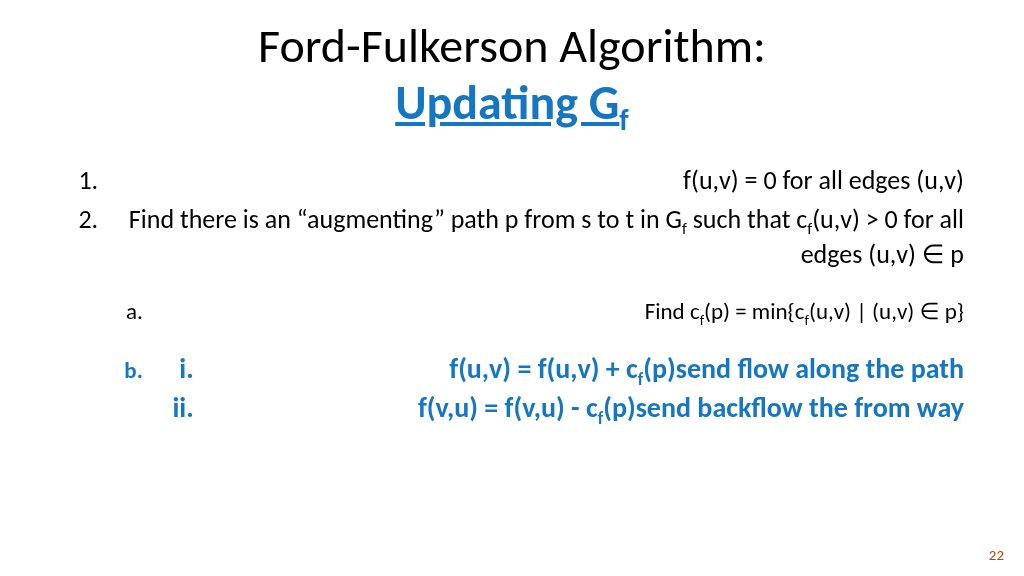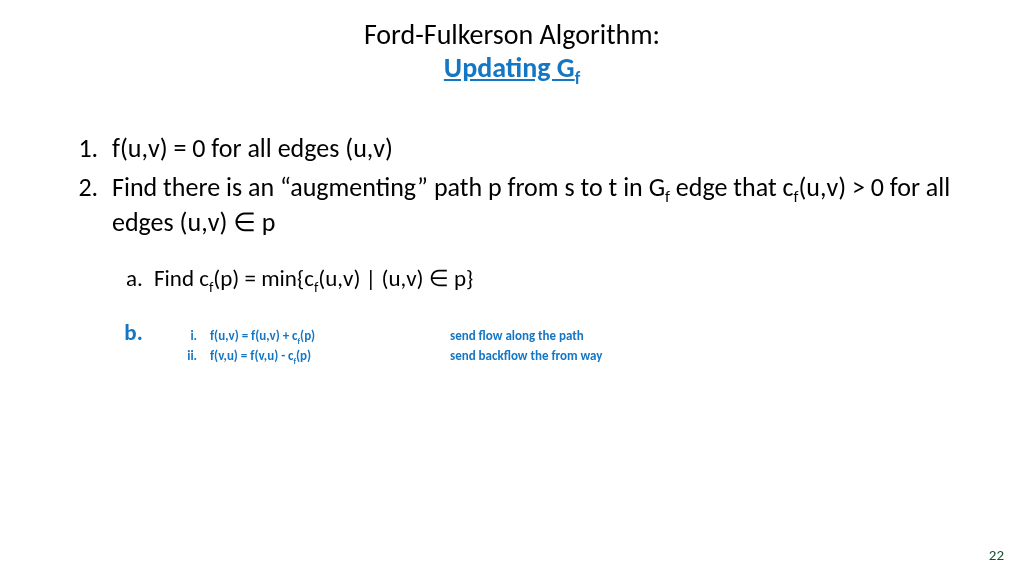--- a/index.html
+++ b/index.html
@@ -14,103 +14,104 @@
   }
   .slide {
     position: relative;
     width: 1024px;
     height: 576px;
     box-sizing: border-box;
     padding: 18px 60px 0 60px;
   }
   .title {
     text-align: center;
-    font-size: 28px;
+    font-size: 48px;
     line-height: 1.18;
     font-weight: 400;
-    margin-bottom: 47px;
+    margin-bottom: 32px;
   }
   .title .l2 {
     color: #1576c4;
     font-weight: 700;
     text-decoration: underline;
   }
   .sub {
     font-size: 0.62em;
     vertical-align: sub;
     line-height: 0;
   }
   .body {
     font-size: 26px;
     line-height: 1.35;
   }
   ol.lvl1 {
     list-style: decimal;
     margin: 0;
     padding-left: 44px;
+    text-align: right;
   }
   ol.lvl1 > li {
     padding-left: 8px;
     margin-bottom: 4px;
   }
   ol.lvl2 {
     list-style: lower-alpha;
     font-size: 23px;
     margin: 6px 0 0 0;
     padding-left: 36px;
   }
   ol.lvl2 > li {
     padding-left: 6px;
     margin-bottom: 2px;
     margin-top: 23px;
   }
   ol.lvl3 {
     list-style: lower-roman;
-    font-size: 13px;
+    font-size: 28px;
     font-weight: 700;
     color: #1576c4;
     margin: 2px 0 0 0;
     padding-left: 46px;
   }
   ol.lvl3 > li {
     padding-left: 10px;
     margin-bottom: 2px;
   }
   .blue-bold {
     color: #1576c4;
     font-weight: 700;
   }
   .col-eq { display:inline-block; width:240px; }
   .page-num {
     position: absolute;
     right: 20px;
     bottom: 12px;
     font-size: 15px;
-    color: #14532d;
+    color: #c2410c;
   }
 </style>
 </head>
 <body>
 
 <div class="slide">
 
   <div class="title">
     <span>Ford-Fulkerson Algorithm:</span><br>
     <span class="l2">
       <span>Updating G</span><span class="sub">f</span>
     </span>
   </div>
 
   <div class="body">
     <ol class="lvl1">
       <li>
         <span>f(u,v) = 0 for all edges (u,v)</span>
       </li>
       <li>
-        <span>Find there is an “augmenting” path p from s to t in G</span><span class="sub">f</span><span> edge that c</span><span class="sub">f</span><span>(u,v) &gt; 0 for all edges (u,v) ∈ p</span>
+        <span>Find there is an “augmenting” path p from s to t in G</span><span class="sub">f</span><span> such that c</span><span class="sub">f</span><span>(u,v) &gt; 0 for all edges (u,v) ∈ p</span>
         <ol class="lvl2">
           <li>
             <span>Find c</span><span class="sub">f</span><span>(p) = min{c</span><span class="sub">f</span><span>(u,v) | (u,v) ∈ p}</span>
           </li>
           <li class="blue-bold">
             <ol class="lvl3">
               <li>
                 <span class="col-eq"><span>f(u,v) = f(u,v) + c</span><span class="sub">f</span><span>(p)</span></span><span>send flow along the path</span>
               </li>
               <li>

